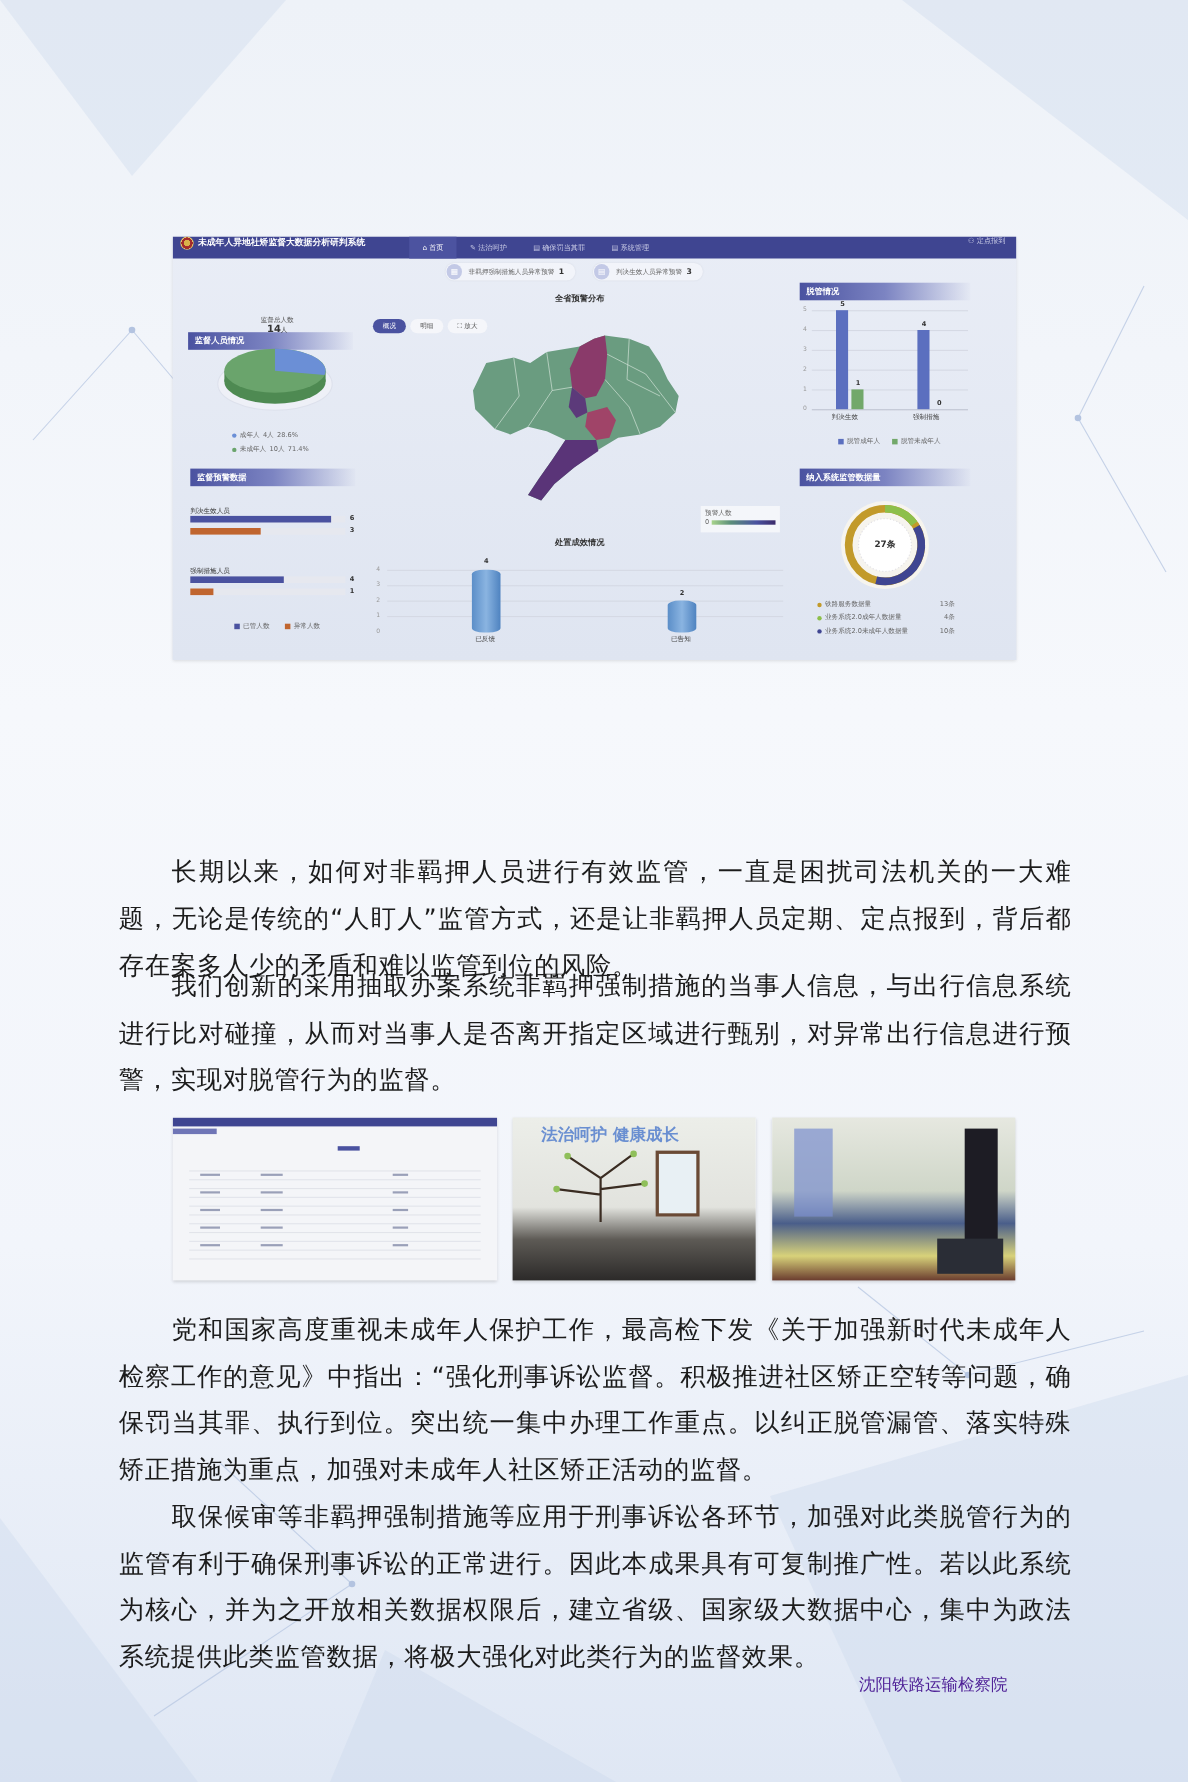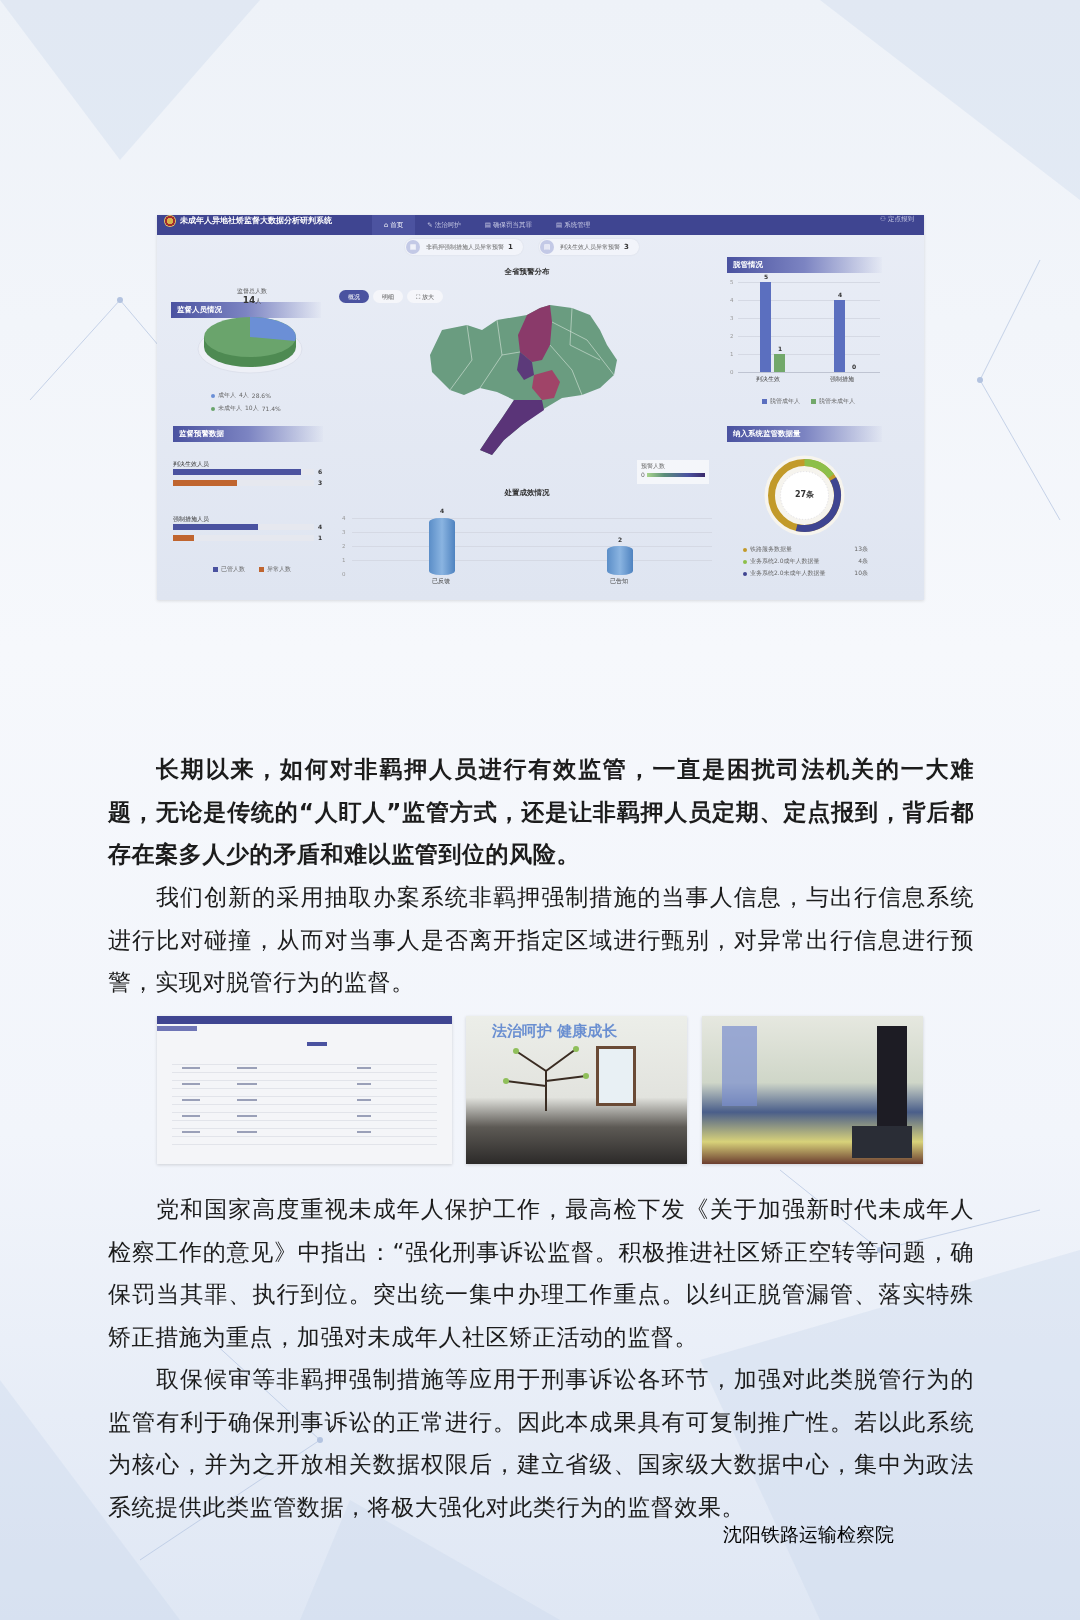--- a/index.html
+++ b/index.html
@@ -85,21 +85,21 @@
     background: #f4f6fa; padding: 2px 4px; font-size: 6px; color: #666;
   }
   .gradient-legend .bar { margin-top: 3px; height: 4px; background: linear-gradient(90deg, #a8d48c, #5b8e7a 30%, #4a52a0 70%, #3b2a6a); }
 
   
   .para {
     position: absolute; left: 108px; width: 866px;
     font-size: 23px; line-height: 42.5px; color: #1c1c1c; letter-spacing: 0.6px;
     text-indent: 48px; text-align: justify;
   }
-  .signature { position: absolute; right: 186px; top: 1522px; font-size: 19px; color: #000000; }
+  .signature { position: absolute; right: 164px; top: 1522px; font-size: 15px; color: #4c1d95; }
 
   
   .thumb { position: absolute; top: 1016px; height: 148px; overflow: hidden; box-shadow: 0 1px 3px rgba(0,0,0,0.15); }
   .thumb-ss { left: 157px; width: 295px; background: #f4f5f8; }
   .thumb-ss .hdr { height: 8px; background: #3f4591; }
   .thumb-ss .row { position: absolute; left: 15px; right: 15px; height: 1px; background: #e2e4ea; }
   .thumb-ss .cell { position: absolute; height: 2px; background: #9aa0b8; }
   .thumb-photo1 { left: 466px; width: 221px; background: linear-gradient(180deg, #eceee9 0%, #e2e3de 55%, #5d5a55 75%, #2c2a29 100%); }
   .thumb-photo2 { left: 702px; width: 221px; background: linear-gradient(180deg, #e6e8e0 0%, #cfd6c8 45%, #4a5e8a 65%, #d8d27a 85%, #6b3d2f 100%); }
 </style>
@@ -307,21 +307,21 @@
         <span>业务系统2.0成年人数据量</span>
         <span style="margin-left:auto;">4条</span>
     </div>
     <div class="legend-row" style="left:586px; top:354px; width:125px;">
       <span class="dot" style="background:#3f4591;"></span>
         <span>业务系统2.0未成年人数据量</span>
         <span style="margin-left:auto;">10条</span>
     </div>
   </div>
 
-  <p class="para" style="top:748px;font-weight:bold;">长期以来，如何对非羁押人员进行有效监管，一直是困扰司法机关的一大难题，无论是传统的“人盯人”监管方式，还是让非羁押人员定期、定点报到，背后都存在案多人少的矛盾和难以监管到位的风险。</p>
+  <p class="para" style="top:772px;">长期以来，如何对非羁押人员进行有效监管，一直是困扰司法机关的一大难题，无论是传统的“人盯人”监管方式，还是让非羁押人员定期、定点报到，背后都存在案多人少的矛盾和难以监管到位的风险。</p>
   <p class="para" style="top:876px;">我们创新的采用抽取办案系统非羁押强制措施的当事人信息，与出行信息系统进行比对碰撞，从而对当事人是否离开指定区域进行甄别，对异常出行信息进行预警，实现对脱管行为的监督。</p>
 
   <div class="thumb thumb-ss">
     <div class="hdr"></div>
     <div style="position:absolute; left:0; top:10px; width:40px; height:5px; background:#6f75b6;"></div>
     <div style="position:absolute; left:150px; top:26px; width:20px; height:4px; background:#4a52a0;"></div>
     <div class="row" style="top:48px;"></div>
       <div class="row" style="top:56px;"></div>
       <div class="row" style="top:64px;"></div>
     <div class="row" style="top:72px;"></div>

